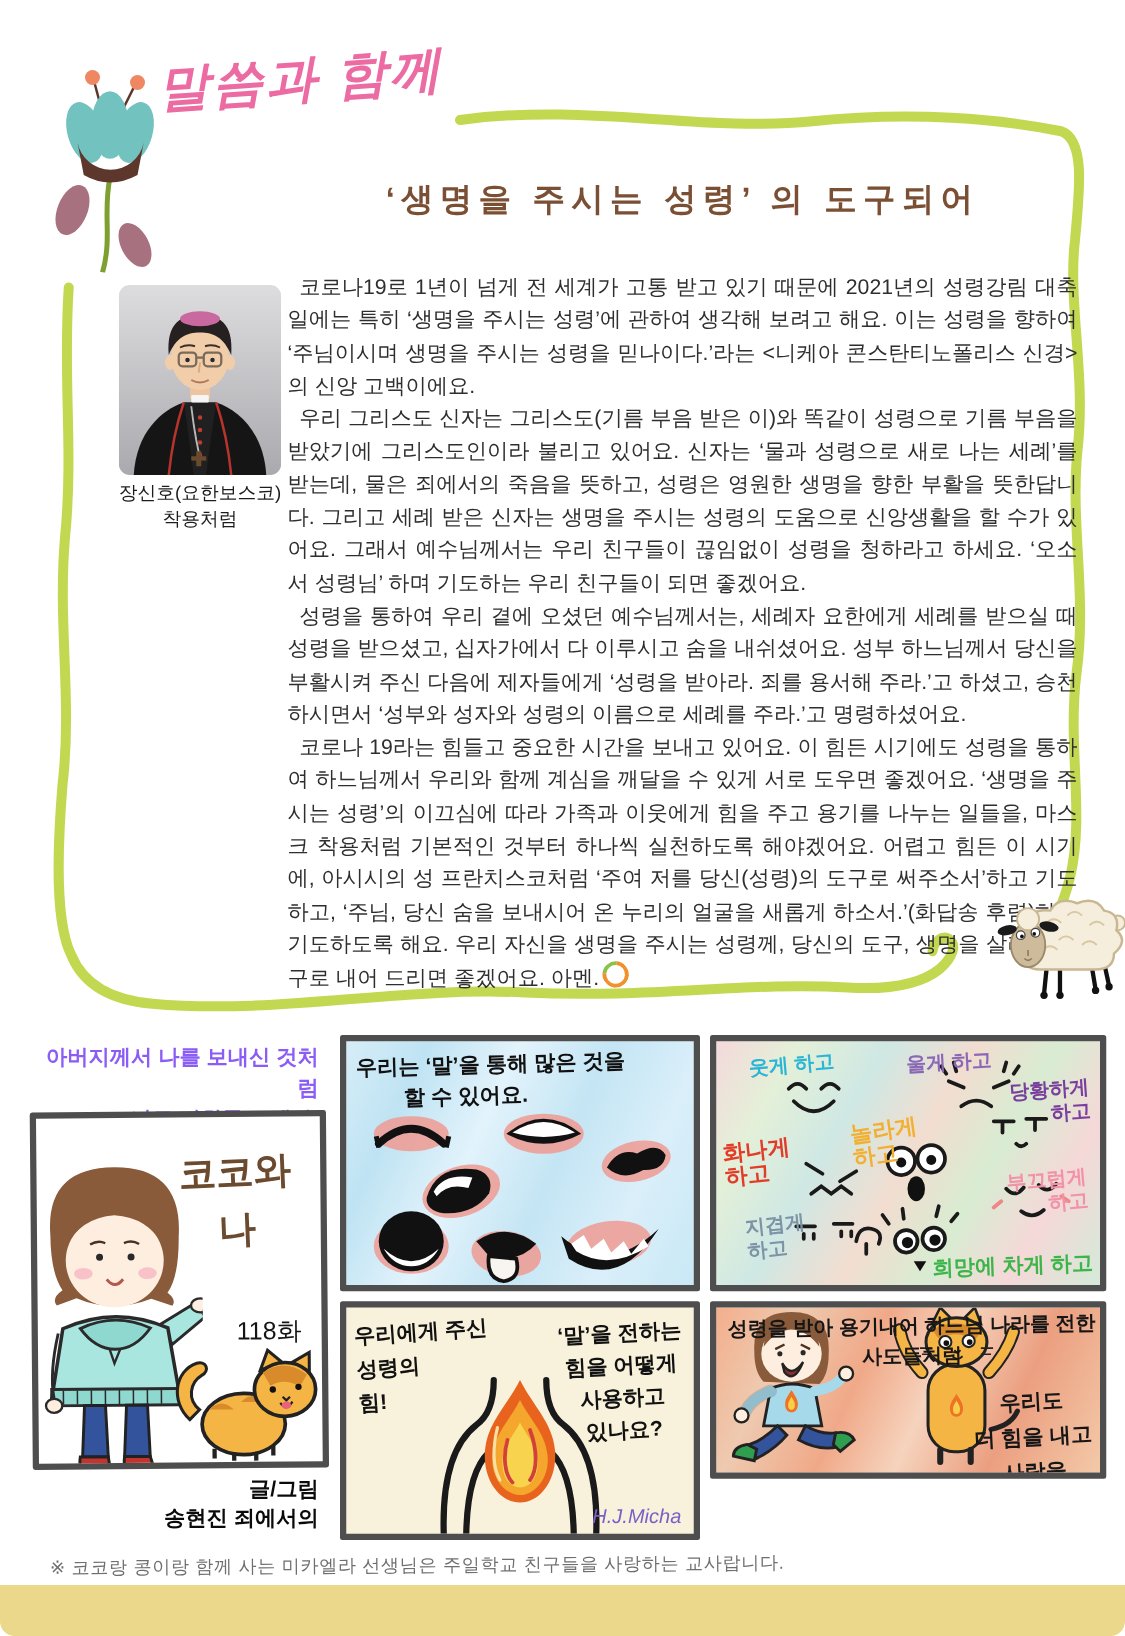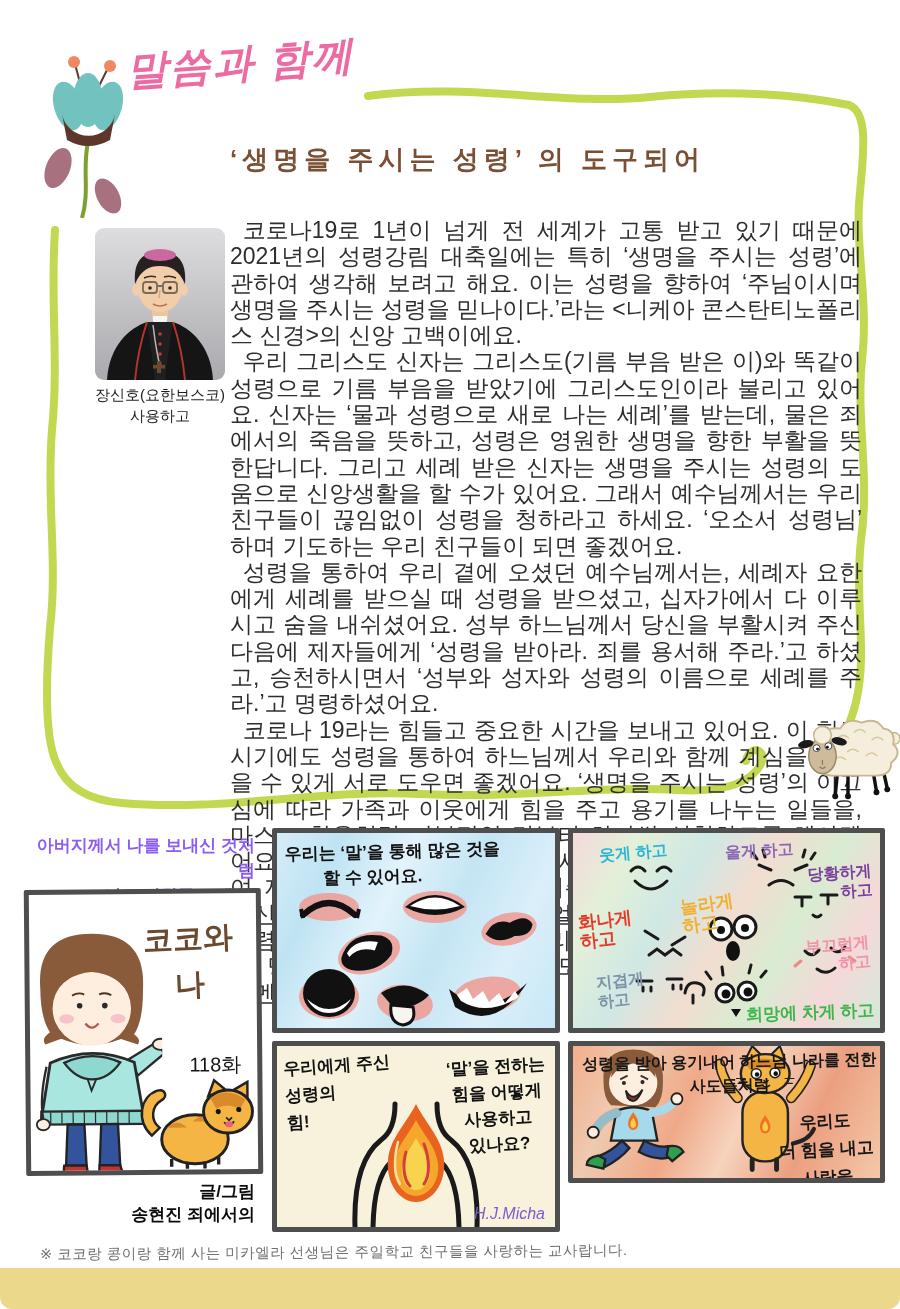--- a/index.html
+++ b/index.html
@@ -3,29 +3,29 @@
 <meta charset="utf-8">
 <style>
   html,body{margin:0;padding:0;background:#fff;}
   #page{position:relative;width:900px;height:1309px;background:#fff;overflow:hidden;
         font-family:"Liberation Sans","DejaVu Sans",sans-serif;}
   .abs{position:absolute;}
 
   
   #header-script{left:126px;top:36px;font-size:41px;font-weight:bold;font-style:italic;
     color:#ec6ba2;transform:rotate(-4deg);letter-spacing:2px;}
-  #page-title{left:230px;top:142px;width:632px;text-align:left;font-size:26px;font-weight:bold;
+  #page-title{left:230px;top:142px;width:632px;text-align:center;font-size:26px;font-weight:bold;
     color:#7a4f33;letter-spacing:5px;}
 
   
   #bishop-photo{left:95px;top:228px;width:130px;height:152px;border-radius:9px;overflow:hidden;}
   #author-caption{left:68px;top:384px;width:184px;text-align:center;font-size:15px;line-height:21px;color:#1c1c1c;white-space:pre-line;}
 
   
-  #article{left:230px;top:217px;width:632px;font-size:23px;line-height:26.3px;color:#2e2e2e;text-align:justify;}
+  #article{left:230px;top:217px;width:632px;font-size:17px;line-height:26.3px;color:#2e2e2e;text-align:justify;}
   #article p{margin:0;text-indent:0.55em;}
   .amen-logo{display:inline-block;width:15px;height:15px;border-radius:50%;
     border:3px solid #f0912d;border-top-color:#8bc34a;transform:rotate(-40deg);vertical-align:-2px;margin-left:3px;}
 
   
   #verse{left:30px;top:833px;width:225px;text-align:right;font-weight:bold;font-size:17px;
     line-height:25px;color:#8b5cf6;white-space:pre-line;}
   .panel{box-sizing:border-box;border:5px solid #4e4e4e;border-radius:2px;overflow:hidden;}
   #panel-title-card{left:25px;top:889px;width:237px;height:286px;background:#fff;transform:rotate(-0.5deg);}
   #comic-title{right:10px;top:22px;width:115px;text-align:center;font-size:30px;font-weight:bold;
@@ -131,21 +131,21 @@
       <line x1="62" y1="58" x2="68" y2="58" stroke="#7a6a58" stroke-width="1.8"></line>
       <circle cx="55" cy="60" r="1.8" fill="#2a2a2a"></circle>
         <circle cx="75" cy="60" r="1.8" fill="#2a2a2a"></circle>
       <path d="M49 50 q6 -3 12 -1" stroke="#3a2f26" stroke-width="1.5" fill="none"></path>
       <path d="M69 49 q6 -2 12 1" stroke="#3a2f26" stroke-width="1.5" fill="none"></path>
       <path d="M65 62 L64 70" stroke="#d8a87f" stroke-width="1.5" fill="none"></path>
       <path d="M58 76 Q65 80 72 76" stroke="#b07858" stroke-width="1.5" fill="none"></path>
     </svg>
   </div>
   <div class="abs" id="author-caption">장신호(요한보스코)
-사용하고</div>
+착용처럼</div>
 
   <div class="abs" id="article">
     <p>코로나19로 1년이 넘게 전 세계가 고통 받고 있기 때문에 2021년의 성령강림 대축일에는 특히 ‘생명을 주시는 성령’에 관하여 생각해 보려고 해요. 이는 성령을 향하여 ‘주님이시며 생명을 주시는 성령을 믿나이다.’라는 &lt;니케아 콘스탄티노폴리스 신경&gt;의 신앙 고백이에요.</p>
     <p>우리 그리스도 신자는 그리스도(기름 부음 받은 이)와 똑같이 성령으로 기름 부음을 받았기에 그리스도인이라 불리고 있어요. 신자는 ‘물과 성령으로 새로 나는 세례’를 받는데, 물은 죄에서의 죽음을 뜻하고, 성령은 영원한 생명을 향한 부활을 뜻한답니다. 그리고 세례 받은 신자는 생명을 주시는 성령의 도움으로 신앙생활을 할 수가 있어요. 그래서 예수님께서는 우리 친구들이 끊임없이 성령을 청하라고 하세요. ‘오소서 성령님’ 하며 기도하는 우리 친구들이 되면 좋겠어요.</p>
     <p>성령을 통하여 우리 곁에 오셨던 예수님께서는, 세례자 요한에게 세례를 받으실 때 성령을 받으셨고, 십자가에서 다 이루시고 숨을 내쉬셨어요. 성부 하느님께서 당신을 부활시켜 주신 다음에 제자들에게 ‘성령을 받아라. 죄를 용서해 주라.’고 하셨고, 승천하시면서 ‘성부와 성자와 성령의 이름으로 세례를 주라.’고 명령하셨어요.</p>
     <p><span>코로나 19라는 힘들고 중요한 시간을 보내고 있어요. 이 힘든 시기에도 성령을 통하여 하느님께서 우리와 함께 계심을 깨달을 수 있게 서로 도우면 좋겠어요. ‘생명을 주시는 성령’의 이끄심에 따라 가족과 이웃에게 힘을 주고 용기를 나누는 일들을, 마스크 착용처럼 기본적인 것부터 하나씩 실천하도록 해야겠어요. 어렵고 힘든 이 시기에, 아시시의 성 프란치스코처럼 ‘주여 저를 당신(성령)의 도구로 써주소서’하고 기도하고, ‘주님, 당신 숨을 보내시어 온 누리의 얼굴을 새롭게 하소서.’(화답송 후렴)하고 기도하도록 해요. 우리 자신을 생명을 주시는 성령께, 당신의 도구, 생명을 살리는 도구로 내어 드리면 좋겠어요. 아멘.</span><span class="amen-logo"></span></p>
   </div>
 
   <svg class="abs" style="left:793px;top:708px;" width="108" height="95" viewBox="0 0 110 95">
     <line x1="45" y1="68" x2="43" y2="88" stroke="#111" stroke-width="3.5"></line>

